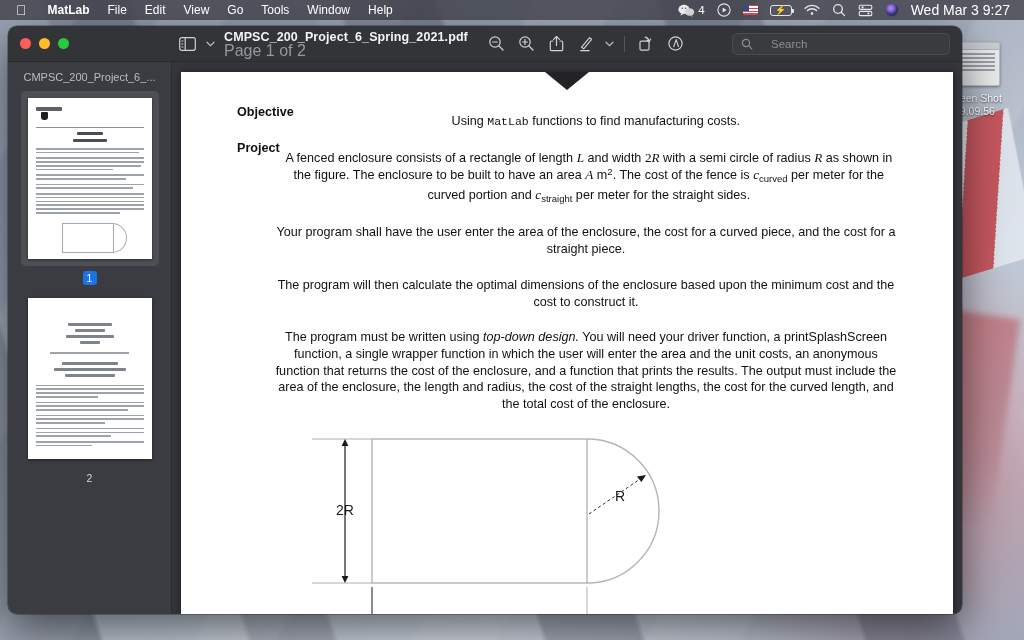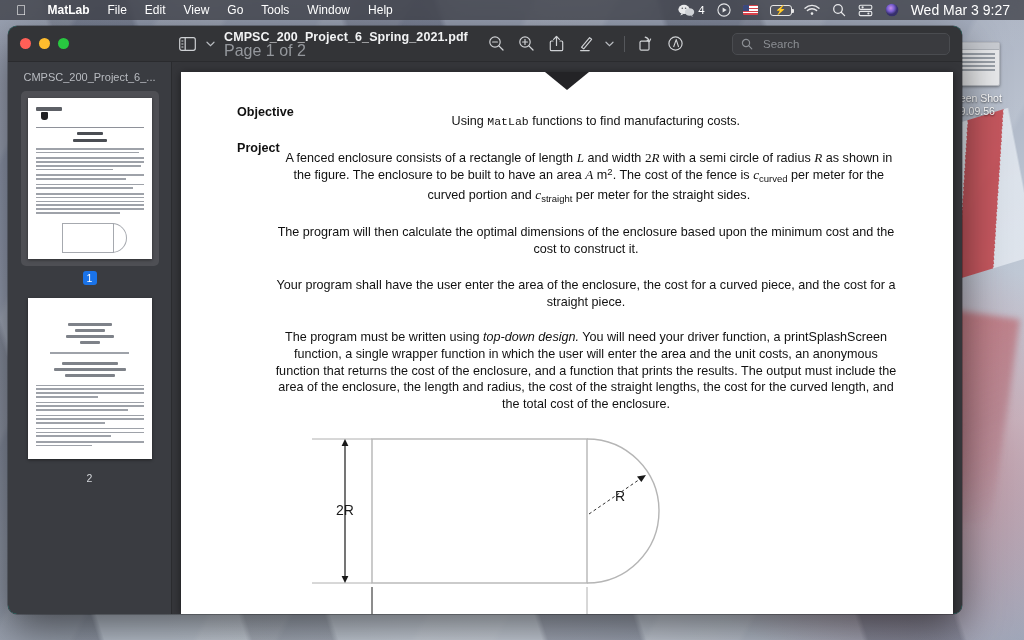--- a/index.html
+++ b/index.html
@@ -116,21 +116,21 @@
     width: 30px; height: 26px; display: flex; align-items: center; justify-content: center;
     color: #cfd1d4; border-radius: 5px;
   }
   .tb-sep { width: 1px; height: 16px; background: #55575b; margin: 0 6px; }
   #doc-title-wrap { margin-left: 6px; margin-right: 14px; }
   #doc-title { color: #f2f3f4; font-size: 12.5px; font-weight: bold; line-height: 14px; letter-spacing: .1px; }
   #doc-sub { color: #95989d; font-size: 16px; line-height: 12px; margin-top: 1px; }
   #tb-right { display: flex; align-items: center; padding-right: 12px; gap: 2px; }
   #searchbox {
     width: 218px; height: 22px; background: #3a3b3f; border: 1px solid #4a4c50;
-    border-radius: 5px; display: flex; align-items: center; gap: 10px; padding: 0 8px; margin-left: 15px;
+    border-radius: 5px; display: flex; align-items: center; gap: 18px; padding: 0 8px; margin-left: 15px;
   }
   #searchbox .ph { color: #8b8e93; font-size: 11.5px; }
 
   #wbody { flex: 1; display: flex; min-height: 0; }
 
   
   #sidebar {
     width: 164px; background: #3a3c41; flex: 0 0 164px;
     border-right: 1px solid #2a2b2e; padding-top: 6px; overflow: hidden;
   }
@@ -498,24 +498,24 @@
           <div id="paras">
               <div class="doc-para">
                 <span class="lbl">Objective</span>
                 <span class="txt"><span>Using </span><span class="mono">MatLab</span><span> functions to find manufacturing costs.</span></span>
               </div>
               <div class="doc-para">
                 <span class="lbl">Project</span>
                 <span class="txt"><span>A fenced enclosure consists of a rectangle of length </span><span class="mathit">L</span><span> and width </span><span class="mathup">2</span><span class="mathit">R</span><span> with a semi circle of radius </span><span class="mathit">R</span><span> as shown in the figure. The enclosure to be built to have an area </span><span class="mathit">A</span><span> m</span><span class="sup">2</span><span>. The cost of the fence is </span><span class="mathit">c</span><span class="sub">curved</span><span> per meter for the curved portion and </span><span class="mathit">c</span><span class="sub">straight</span><span> per meter for the straight sides.</span></span>
               </div>
               <div class="doc-para indent">
-                <span class="txt"><span>The program will then calculate the optimal dimensions of the enclosure based upon the minimum cost and the cost to construct it.</span></span>
+                <span class="txt"><span>Your program shall have the user enter the area of the enclosure, the cost for a curved piece, and the cost for a straight piece.</span></span>
               </div>
               <div class="doc-para indent">
-                <span class="txt"><span>Your program shall have the user enter the area of the enclosure, the cost for a curved piece, and the cost for a straight piece.</span></span>
+                <span class="txt"><span>The program will then calculate the optimal dimensions of the enclosure based upon the minimum cost and the cost to construct it.</span></span>
               </div>
               <div class="doc-para indent">
                 <span class="txt"><span>The program must be written using </span><span class="ital">top-down design.</span><span>  You will need your driver function, a printSplashScreen function, a single wrapper function in which the user will enter the area and the unit costs, an anonymous function that returns the cost of the enclosure, and a function that prints the results. The output must include the area of the enclosure, the length and radius, the cost of the straight lengths, the cost for the curved length, and the total cost of the enclosure.</span></span>
               </div>
             </div>
 
           <div id="figure">
             <svg width="530" height="215" viewBox="0 0 530 215">
 
               <line x1="10" y1="8" x2="70" y2="8" stroke="#b0b0b0" stroke-width="1"></line>

